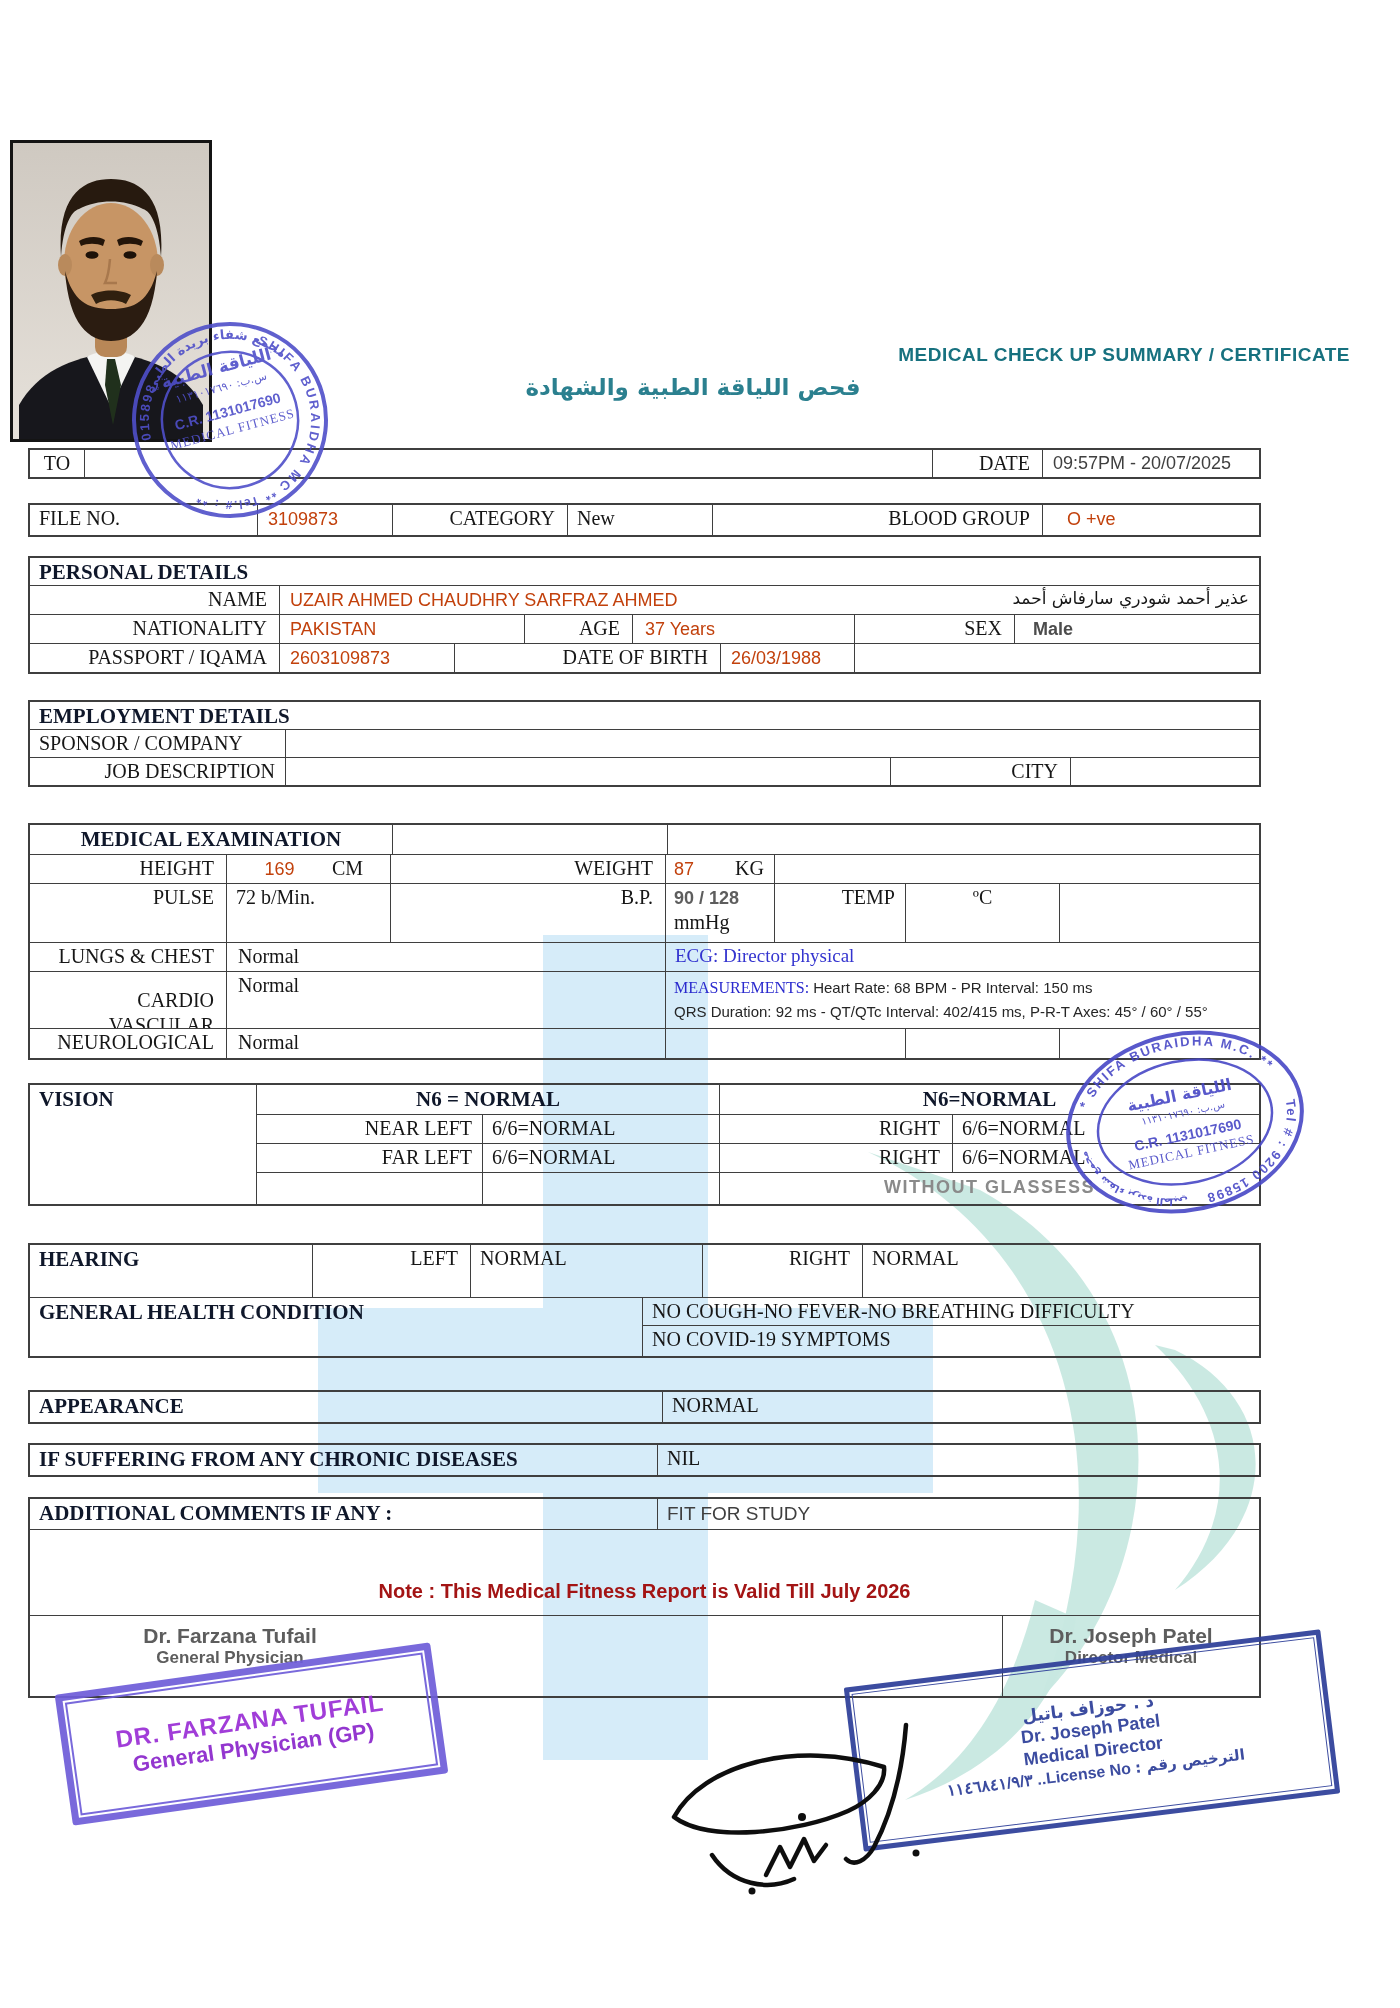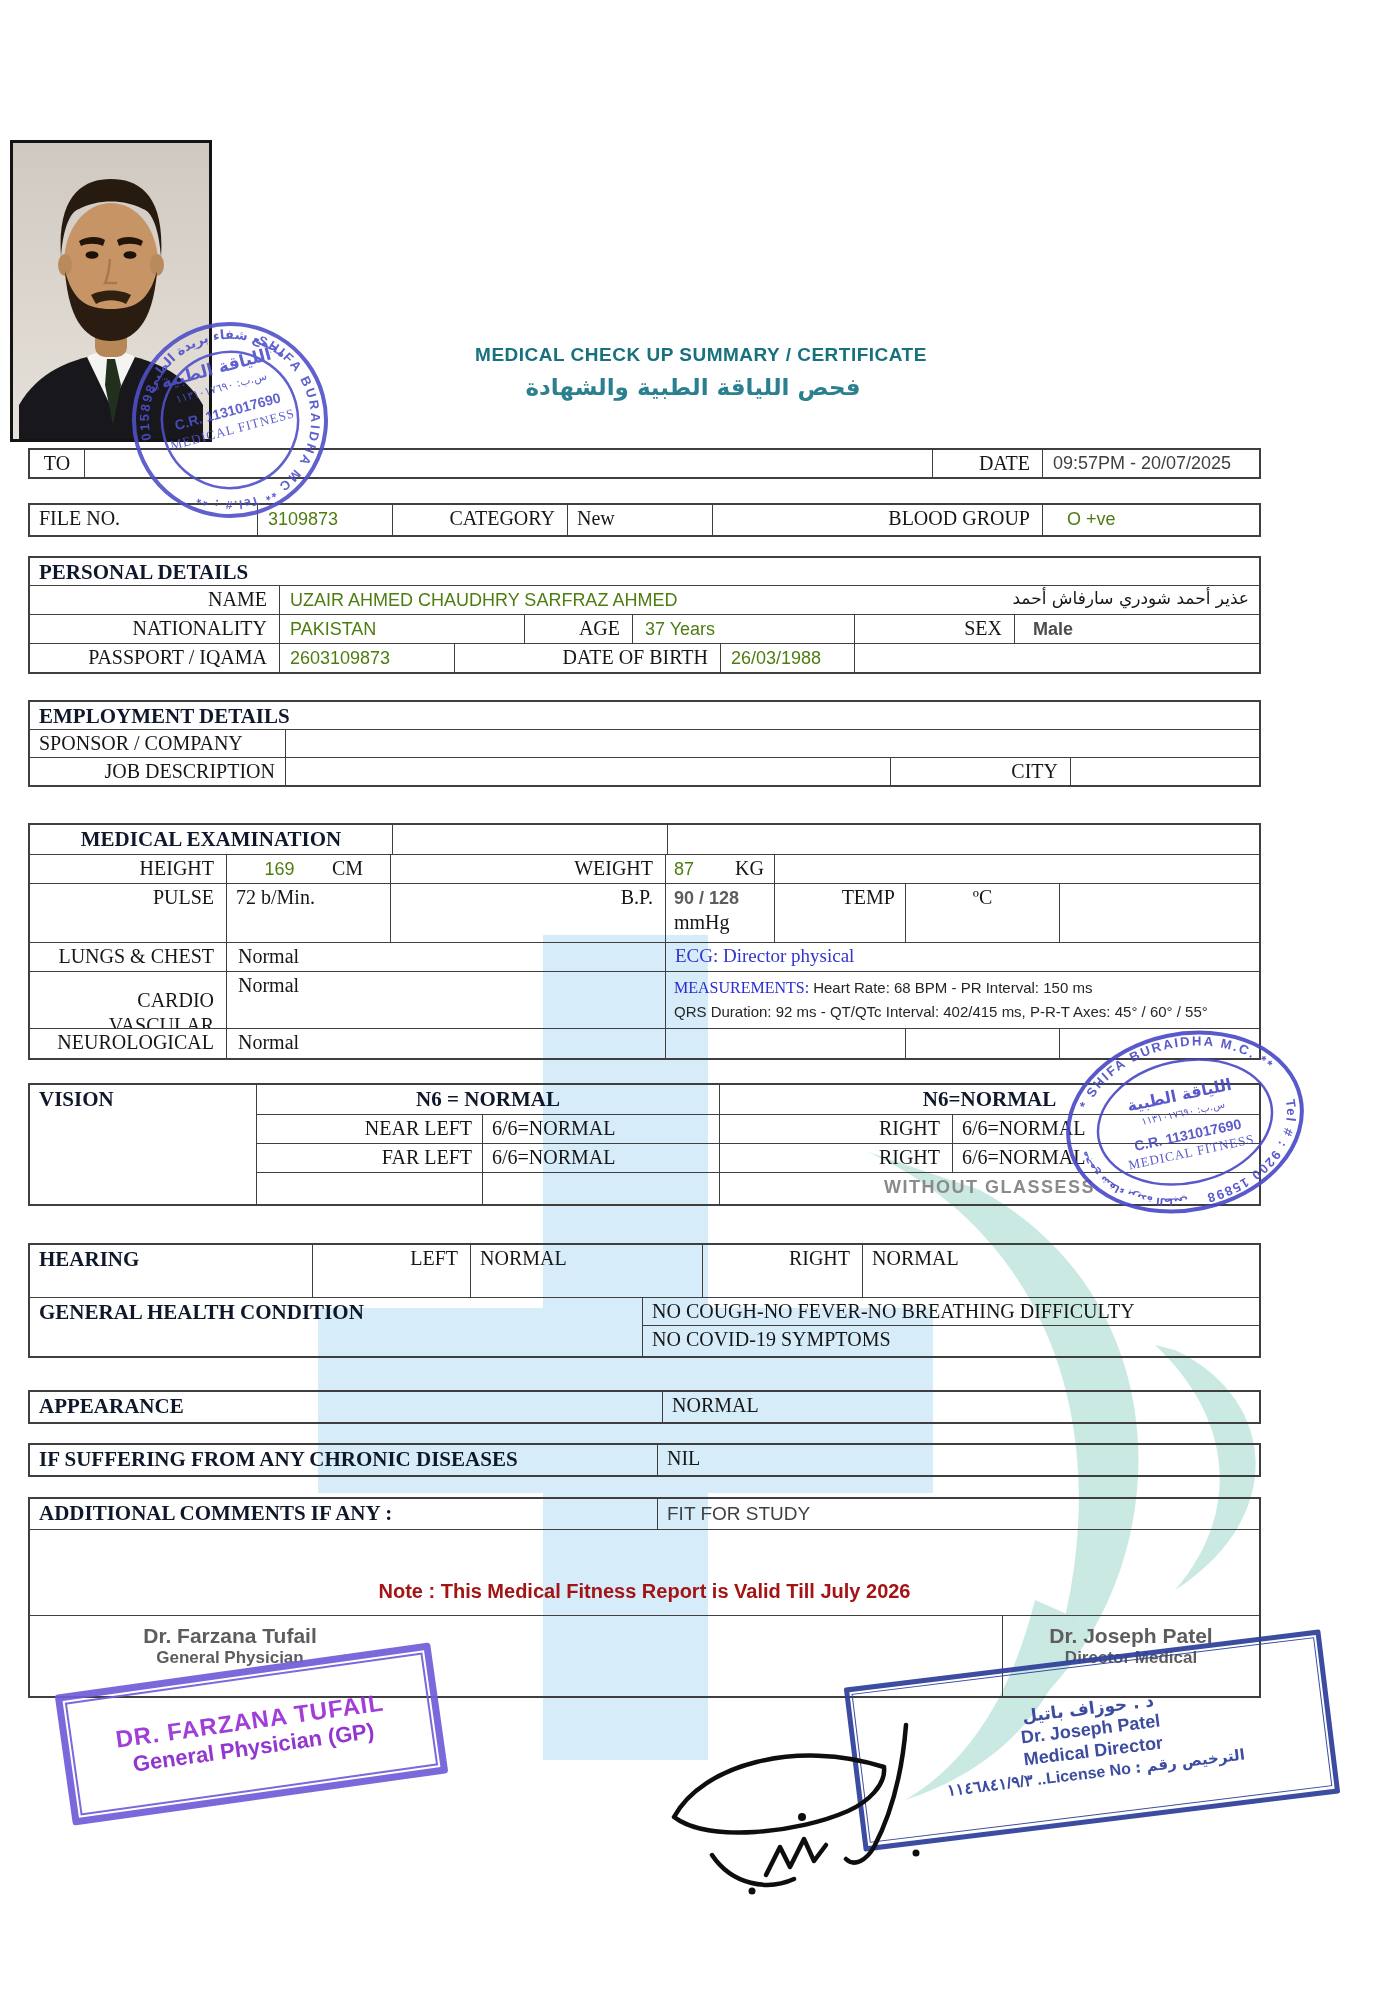--- a/index.html
+++ b/index.html
@@ -9,26 +9,26 @@
   .tbl{position:absolute;border:2px solid #3f3f3f;display:flex;flex-direction:column;z-index:2;}
   .tr{display:flex;border-top:1.5px solid #3f3f3f;flex:0 0 auto;}
   .tr:first-child{border-top:none;}
   .c{box-sizing:border-box;border-left:1.5px solid #3f3f3f;overflow:hidden;white-space:nowrap;}
   .c:first-child{border-left:none;}
   .fx{flex:1 1 auto;}
   
   .ser{font:20px "Liberation Serif", serif;color:#161616;padding:2px 0 8px 9px;}
   .serR{font:20px "Liberation Serif", serif;color:#161616;text-align:right;padding:2px 12px 0 0;}
   .serB{font:bold 21px "Liberation Serif", serif;color:#0f172a;padding:2px 0 0 9px;}
-  .gv{font:18px "Liberation Sans", sans-serif;color:#4d7c0f;padding:4px 0 0 10px;}
+  .gv{font:18px "Liberation Sans", sans-serif;color:#c2410c;padding:4px 0 0 10px;}
   .dv{font:18px "Liberation Sans", sans-serif;color:#3f3f3f;padding:4px 0 0 10px;}
   .center{text-align:center;padding-left:0;}
   .blue{color:#3434cf;}
   .arab{font-family:"DejaVu Sans", sans-serif;}
-  .title{position:absolute;left:36px;width:1330px;text-align:center;z-index:2;
+  .title{position:absolute;left:20px;width:1330px;text-align:right;z-index:2;
          font:bold 19px "Liberation Sans", sans-serif;color:#17717f;letter-spacing:.5px;}
   .titleAr{position:absolute;left:28px;width:1330px;text-align:center;z-index:2;
          font:bold 23px "DejaVu Sans", sans-serif;color:#2b808f;}
   .note{font:bold 20px "Liberation Sans", sans-serif;color:#a31414;text-align:center;}
   .sigName{font:bold 21px "Liberation Sans", sans-serif;color:#5d5d5d;text-align:center;}
   .sigTitle{font:bold 17px "Liberation Sans", sans-serif;color:#5d5d5d;text-align:center;}
   .stampBox{position:absolute;z-index:6;}
   .gpStamp{left:62px;top:1668px;width:365px;height:118px;transform:rotate(-8deg);
            border:7px solid #6f5ed9;border-radius:3px;opacity:.93;}
   .gpInner{margin:2px;border:2px solid #6f5ed9;height:calc(100% - 8px);display:flex;

